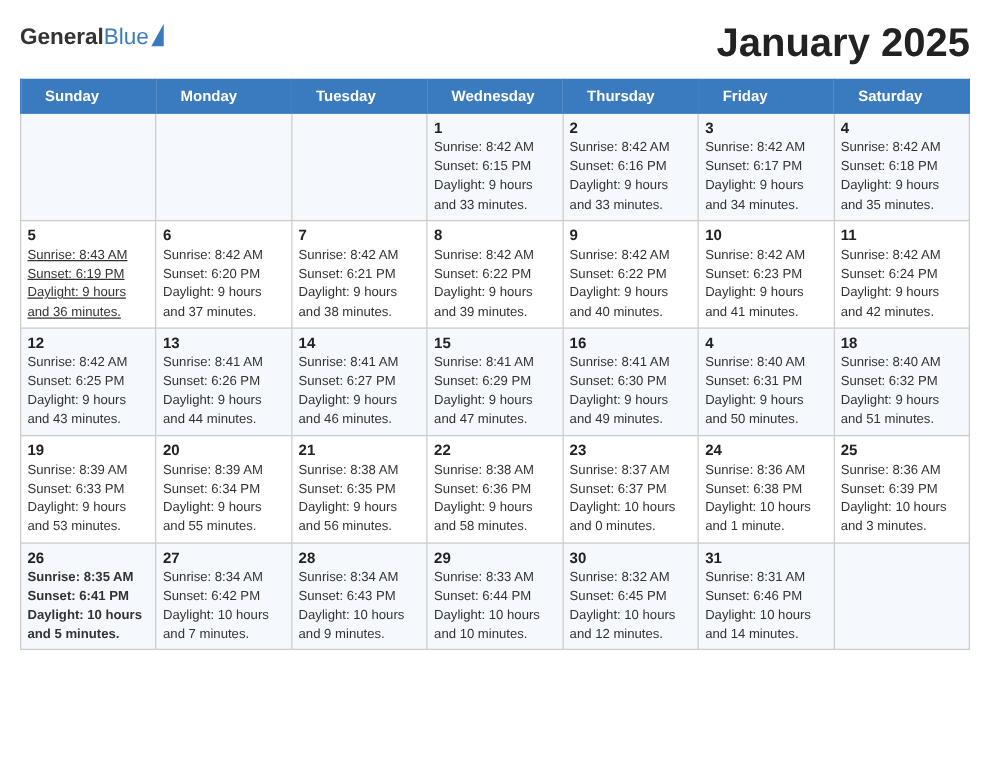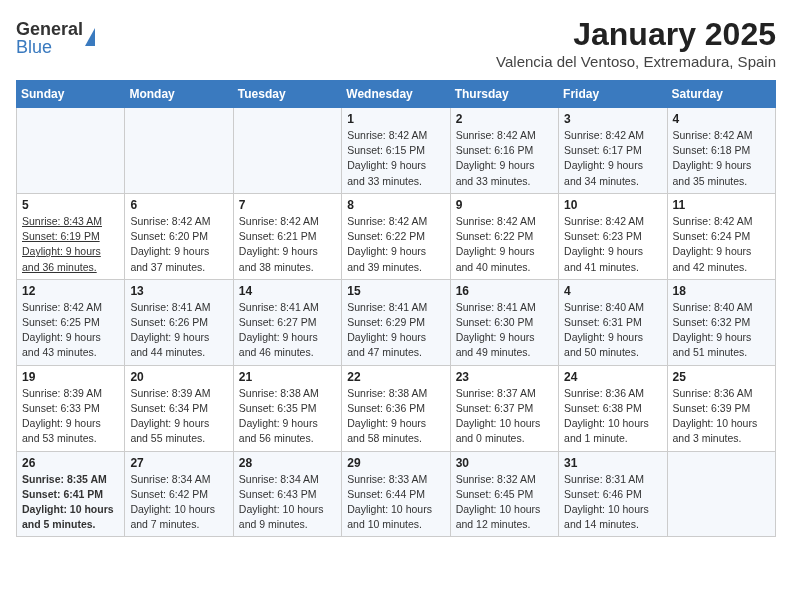--- a/index.html
+++ b/index.html
@@ -16,21 +16,21 @@
       justify-content: space-between;
       margin-bottom: 10px;
     }
     .logo {
       display: flex;
       align-items: center;
       margin-top: 4px;
     }
     .logo-text {
       display: flex;
-      flex-direction: column;
+      flex-direction: row;
       line-height: 1;
       justify-content: center;
     }
     .logo-general {
       font-size: 18px;
       font-weight: bold;
       color: #333;
     }
     .logo-blue {
       font-size: 18px;
@@ -58,21 +58,21 @@
       color: #444;
     }
     .calendar {
       width: 100%;
       border-collapse: collapse;
       font-size: 11px;
     }
     .calendar thead th {
       background: #3a7abf;
       color: #fff;
-      padding: 6px 4px;
+      padding: 6px 19px;
       text-align: left;
       font-size: 12px;
       font-weight: bold;
       border: 1px solid #3a7abf;
     }
     .calendar tbody td {
       vertical-align: top;
       border: 1px solid #ccc;
       padding: 4px 5px;
       width: 107px;
@@ -107,21 +107,20 @@
 <div class="header">
   <div class="logo">
     <div class="logo-text">
       <span class="logo-general">General</span>
       <span class="logo-blue">Blue</span>
     </div>
     <div class="logo-triangle"></div>
   </div>
   <div class="title-block">
     <div class="title-month">January 2025</div>
-    <div class="title-location">Valencia del Ventoso, Extremadura, Spain</div>
   </div>
 </div>
 
 <table class="calendar">
   <thead>
     <tr>
     <th>Sunday</th>
         <th>Monday</th>
         <th>Tuesday</th>
         <th>Wednesday</th>

